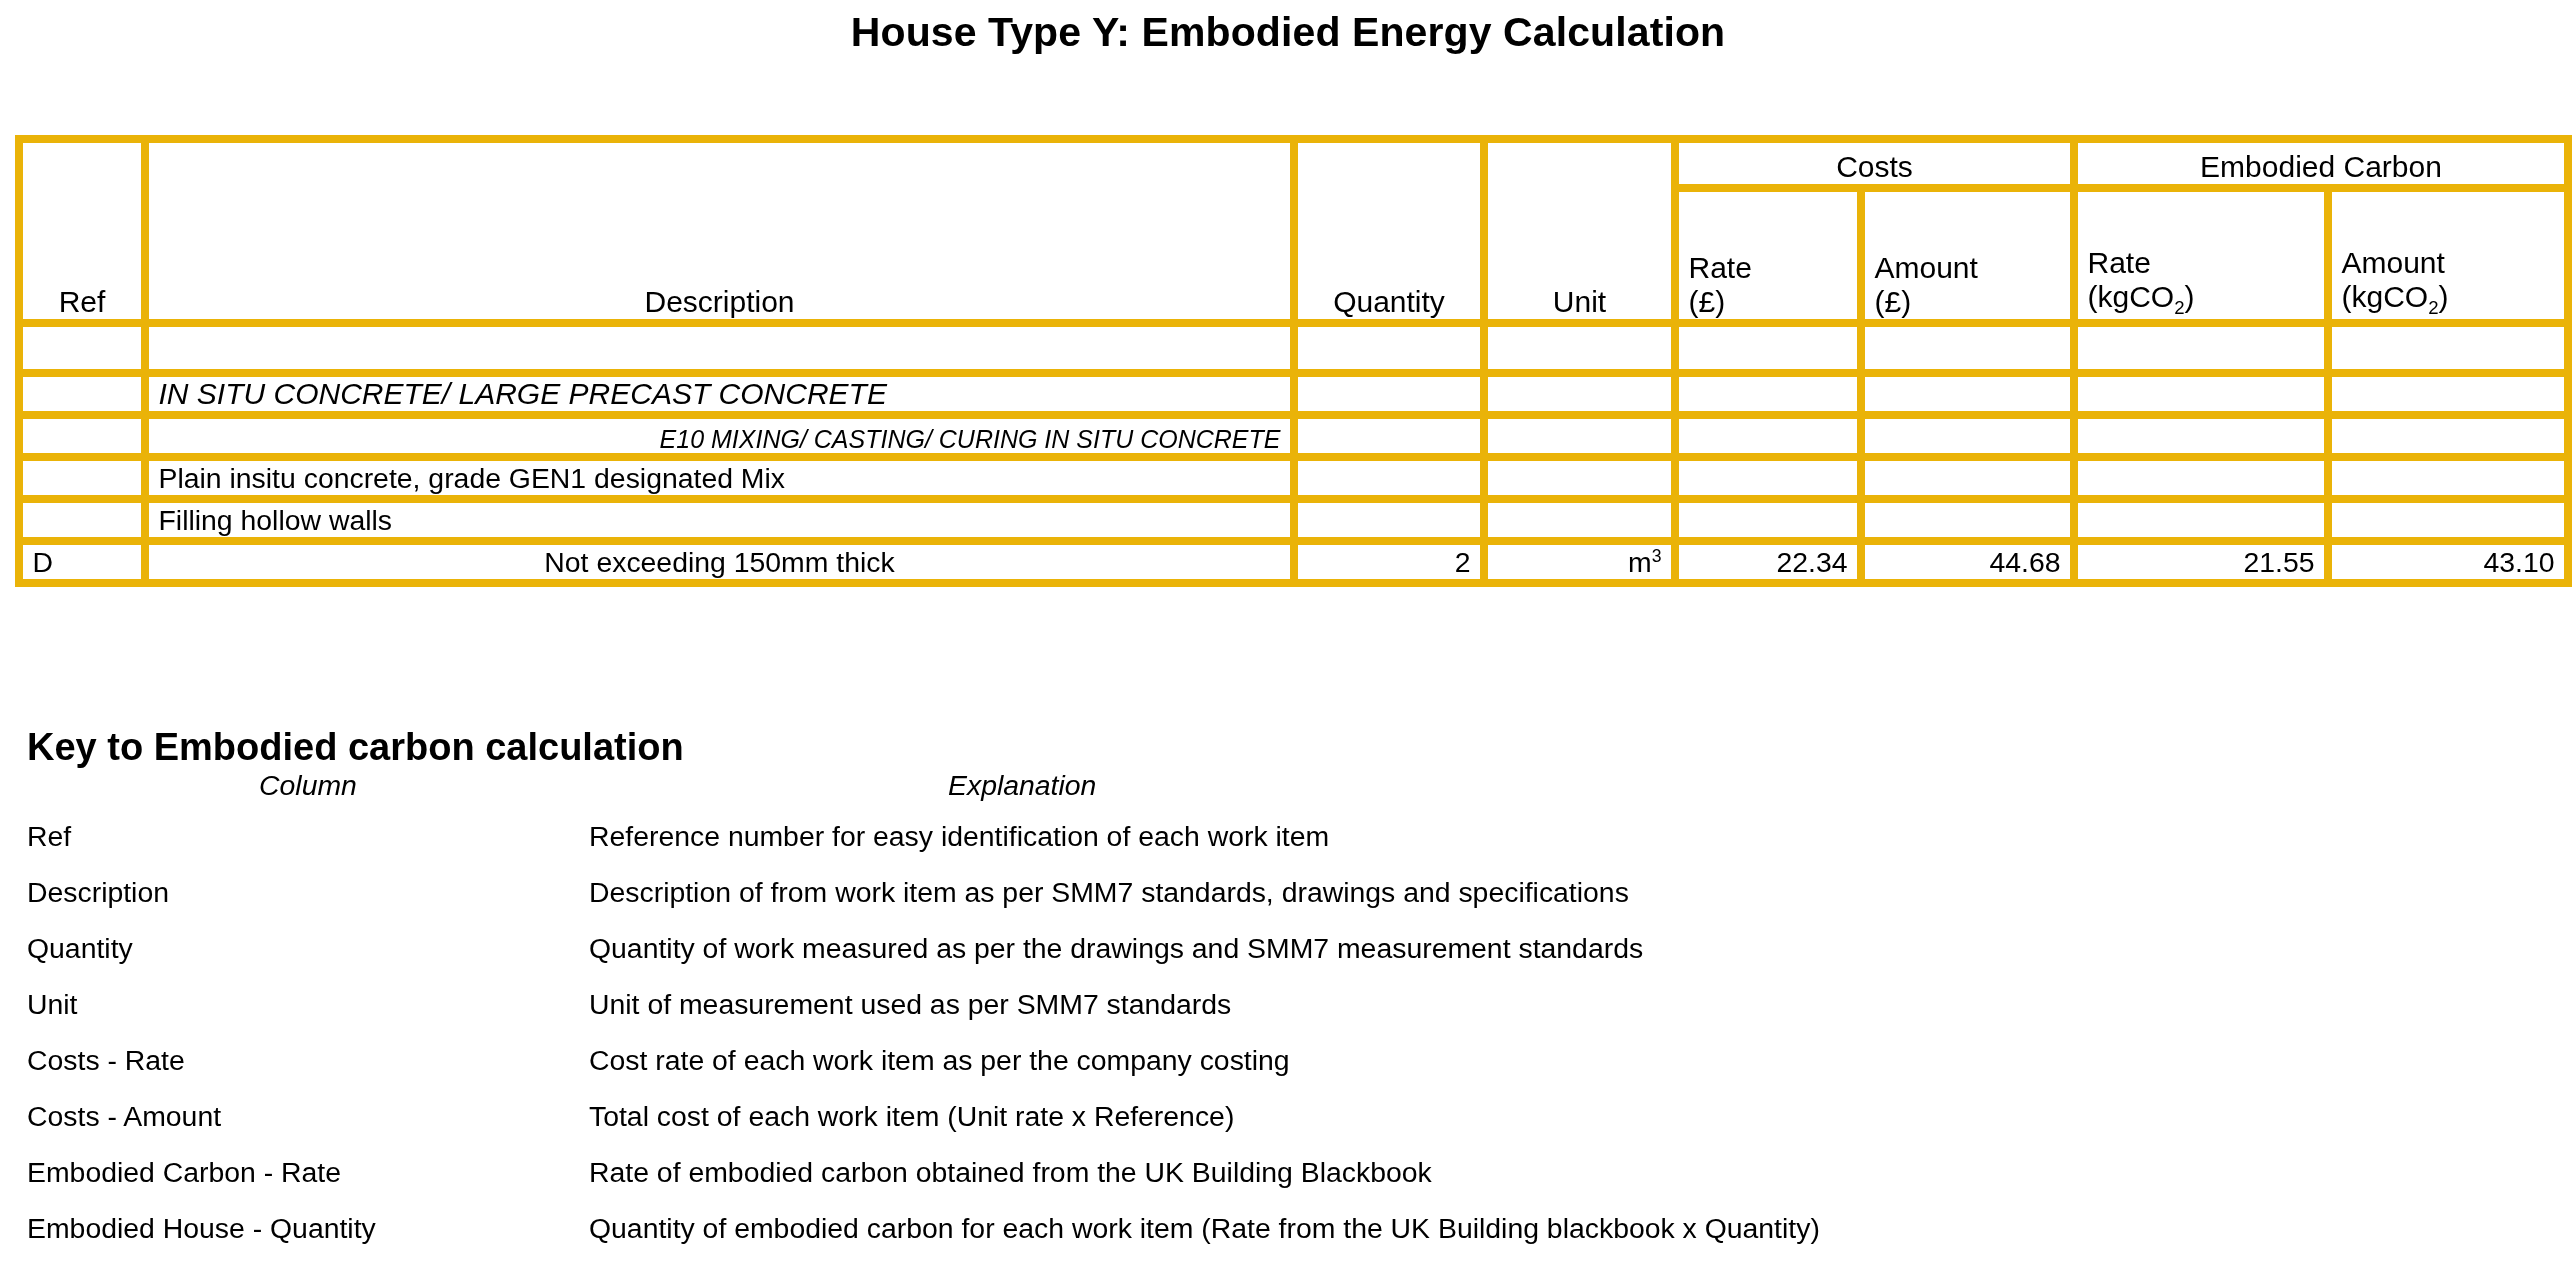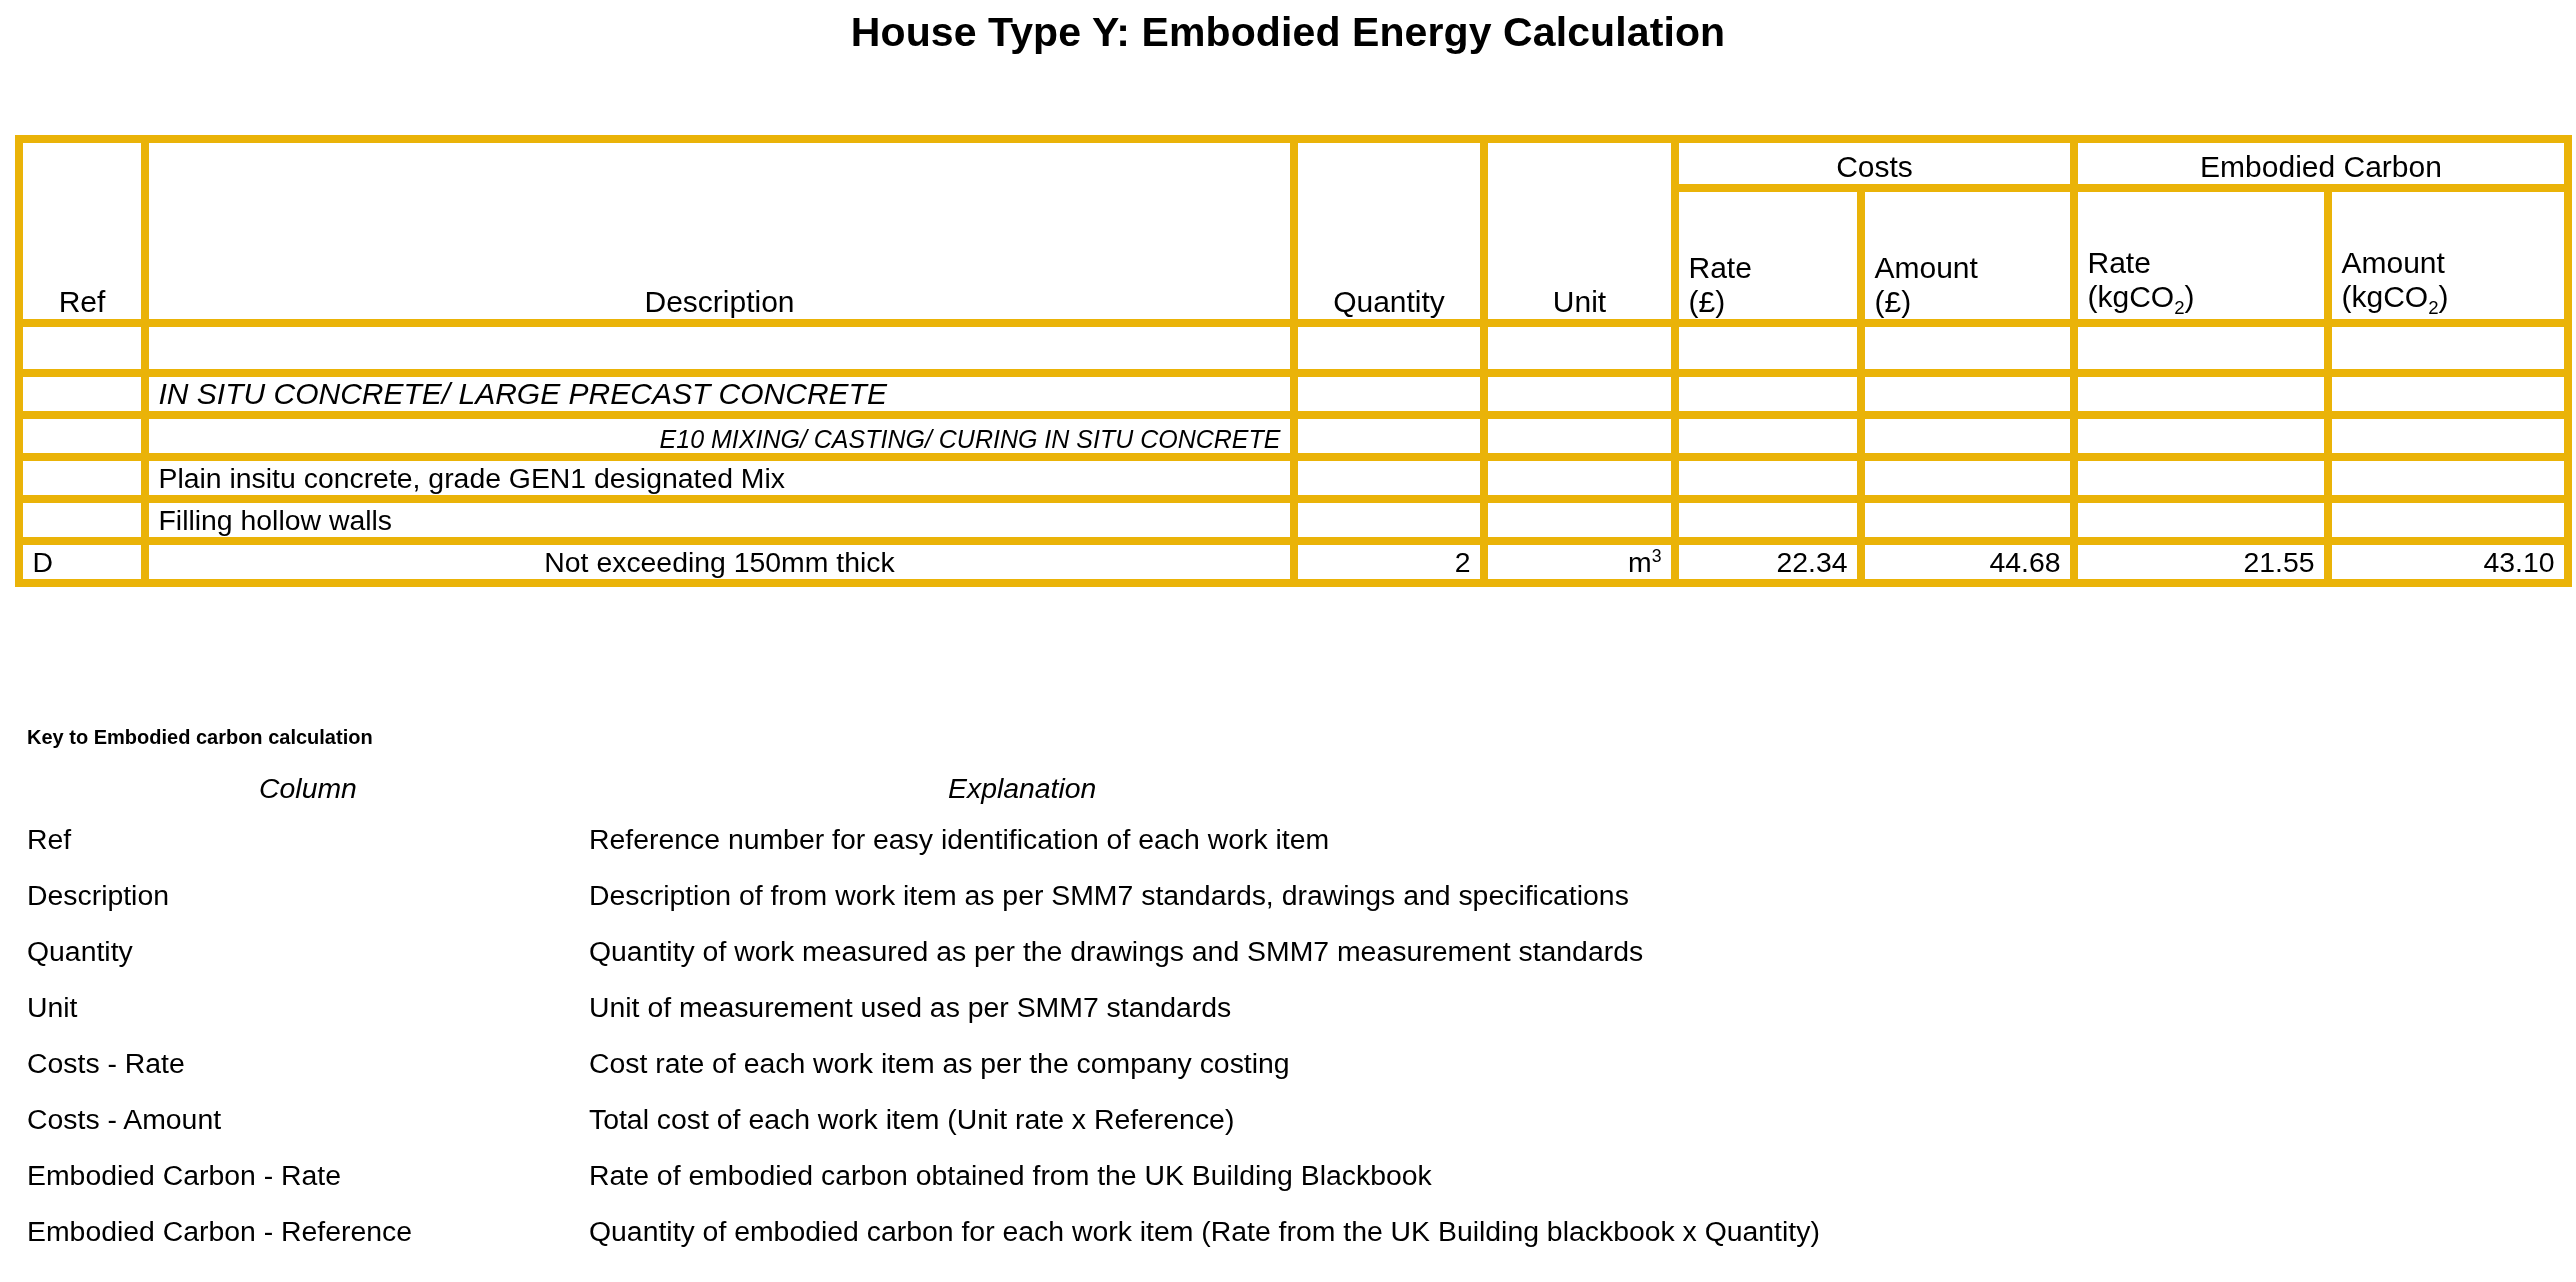--- a/index.html
+++ b/index.html
@@ -120,22 +120,22 @@
   
   .key-wrap {
     position: absolute;
     left: 27px;
     top: 726px;
     width: 2533px;
     font-size: 28.4px;
   }
   .key-title {
     font-weight: bold;
-    font-size: 20px;
-    margin-bottom: 23px;
+    font-size: 38px;
+    margin-bottom: 0;
   }
   .key-grid {
     display: grid;
     grid-template-columns: 562px 1fr;
     row-gap: 0px;
   }
   .key-hdr-col {
     font-style: italic;
     text-align: center;
     padding-bottom: 17.6px;
@@ -296,17 +296,17 @@
 
     <div class="key-col">Costs - Rate</div>
     <div class="key-exp">Cost rate of each work item as per the company costing</div>
 
     <div class="key-col">Costs - Amount</div>
     <div class="key-exp">Total cost of each work item (Unit rate x Reference)</div>
 
     <div class="key-col">Embodied Carbon - Rate</div>
     <div class="key-exp">Rate of embodied carbon obtained from the UK Building Blackbook</div>
 
-    <div class="key-col">Embodied Carbon - Reference</div>
+    <div class="key-col">Embodied House - Quantity</div>
     <div class="key-exp">Quantity of embodied carbon for each work item (Rate from the UK Building blackbook x Quantity)</div>
   </div>
 </div>
 
 
 </body></html>

